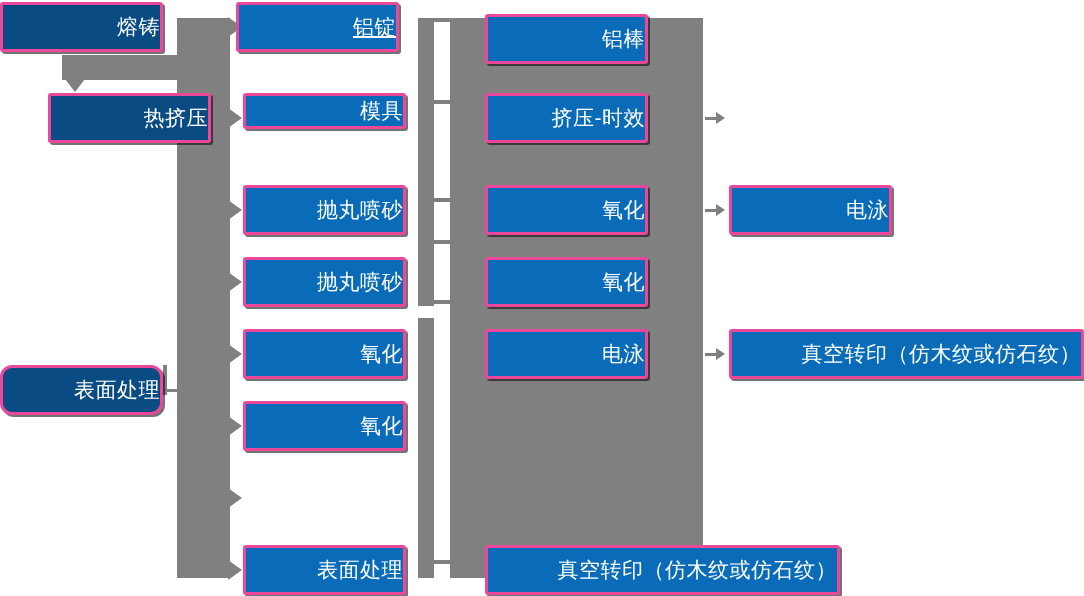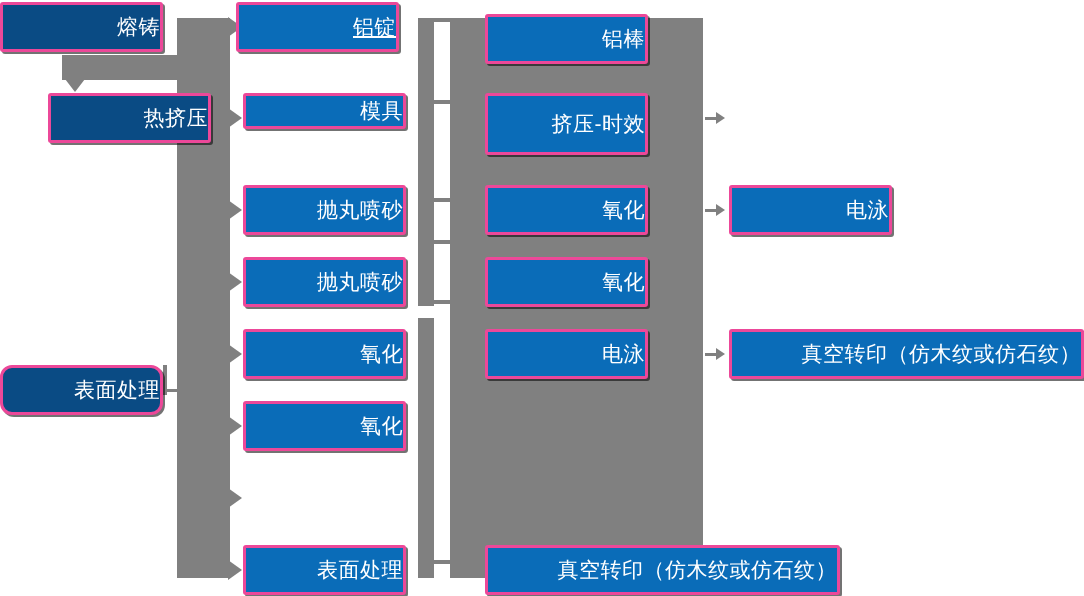--- a/index.html
+++ b/index.html
@@ -148,21 +148,21 @@
   <div class="box blue" style="left:243px;top:401px;width:163px;height:50px;">
     <span>氧化</span>
   </div>
   <div class="box blue" style="left:243px;top:545px;width:163px;height:50px;">
     <span>表面处理</span>
   </div>
 
   <div class="box blue" style="left:485px;top:14px;width:163px;height:50px;">
     <span>铝棒</span>
   </div>
-  <div class="box blue" style="left:485px;top:93px;width:163px;height:62px;">
+  <div class="box blue" style="left:485px;top:93px;width:163px;height:50px;">
     <span>挤压-时效</span>
   </div>
   <div class="box blue" style="left:485px;top:185px;width:163px;height:50px;">
     <span>氧化</span>
   </div>
   <div class="box blue" style="left:485px;top:257px;width:163px;height:50px;">
     <span>氧化</span>
   </div>
   <div class="box blue" style="left:485px;top:329px;width:163px;height:50px;">
     <span>电泳</span>

